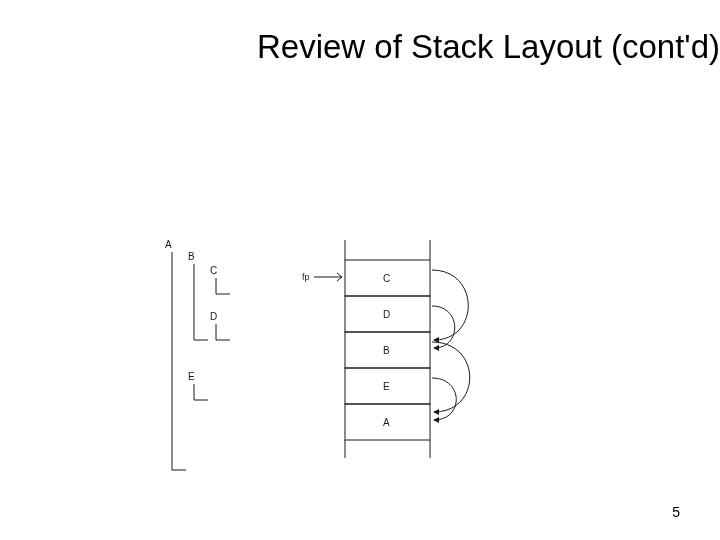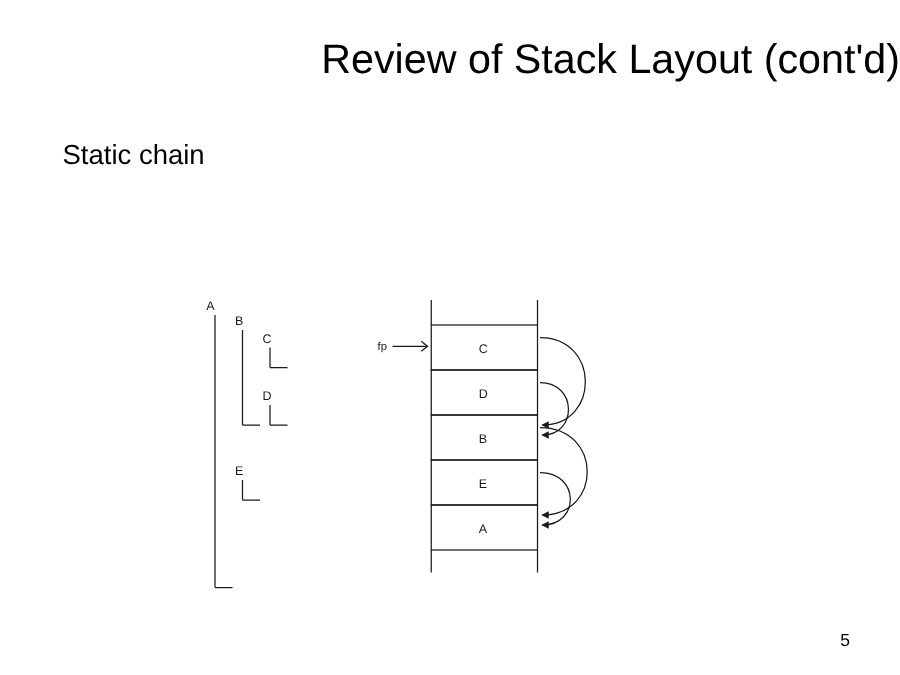--- a/index.html
+++ b/index.html
@@ -61,21 +61,20 @@
     stroke-width: 1;
     fill: none;
   }
 </style>
 </head>
 <body>
 
 <h1 class="title">Review of Stack Layout (cont'd)</h1>
 
 <div class="body-text">
-  <div>Static chain</div>
 </div>
 
 <svg class="diagram" viewBox="0 0 400 250">
 
   <g class="tree">
 
     <text x="15" y="8">A</text>
     <line x1="22" y1="12" x2="22" y2="230"></line>
     <line x1="22" y1="230" x2="36" y2="230"></line>
 

